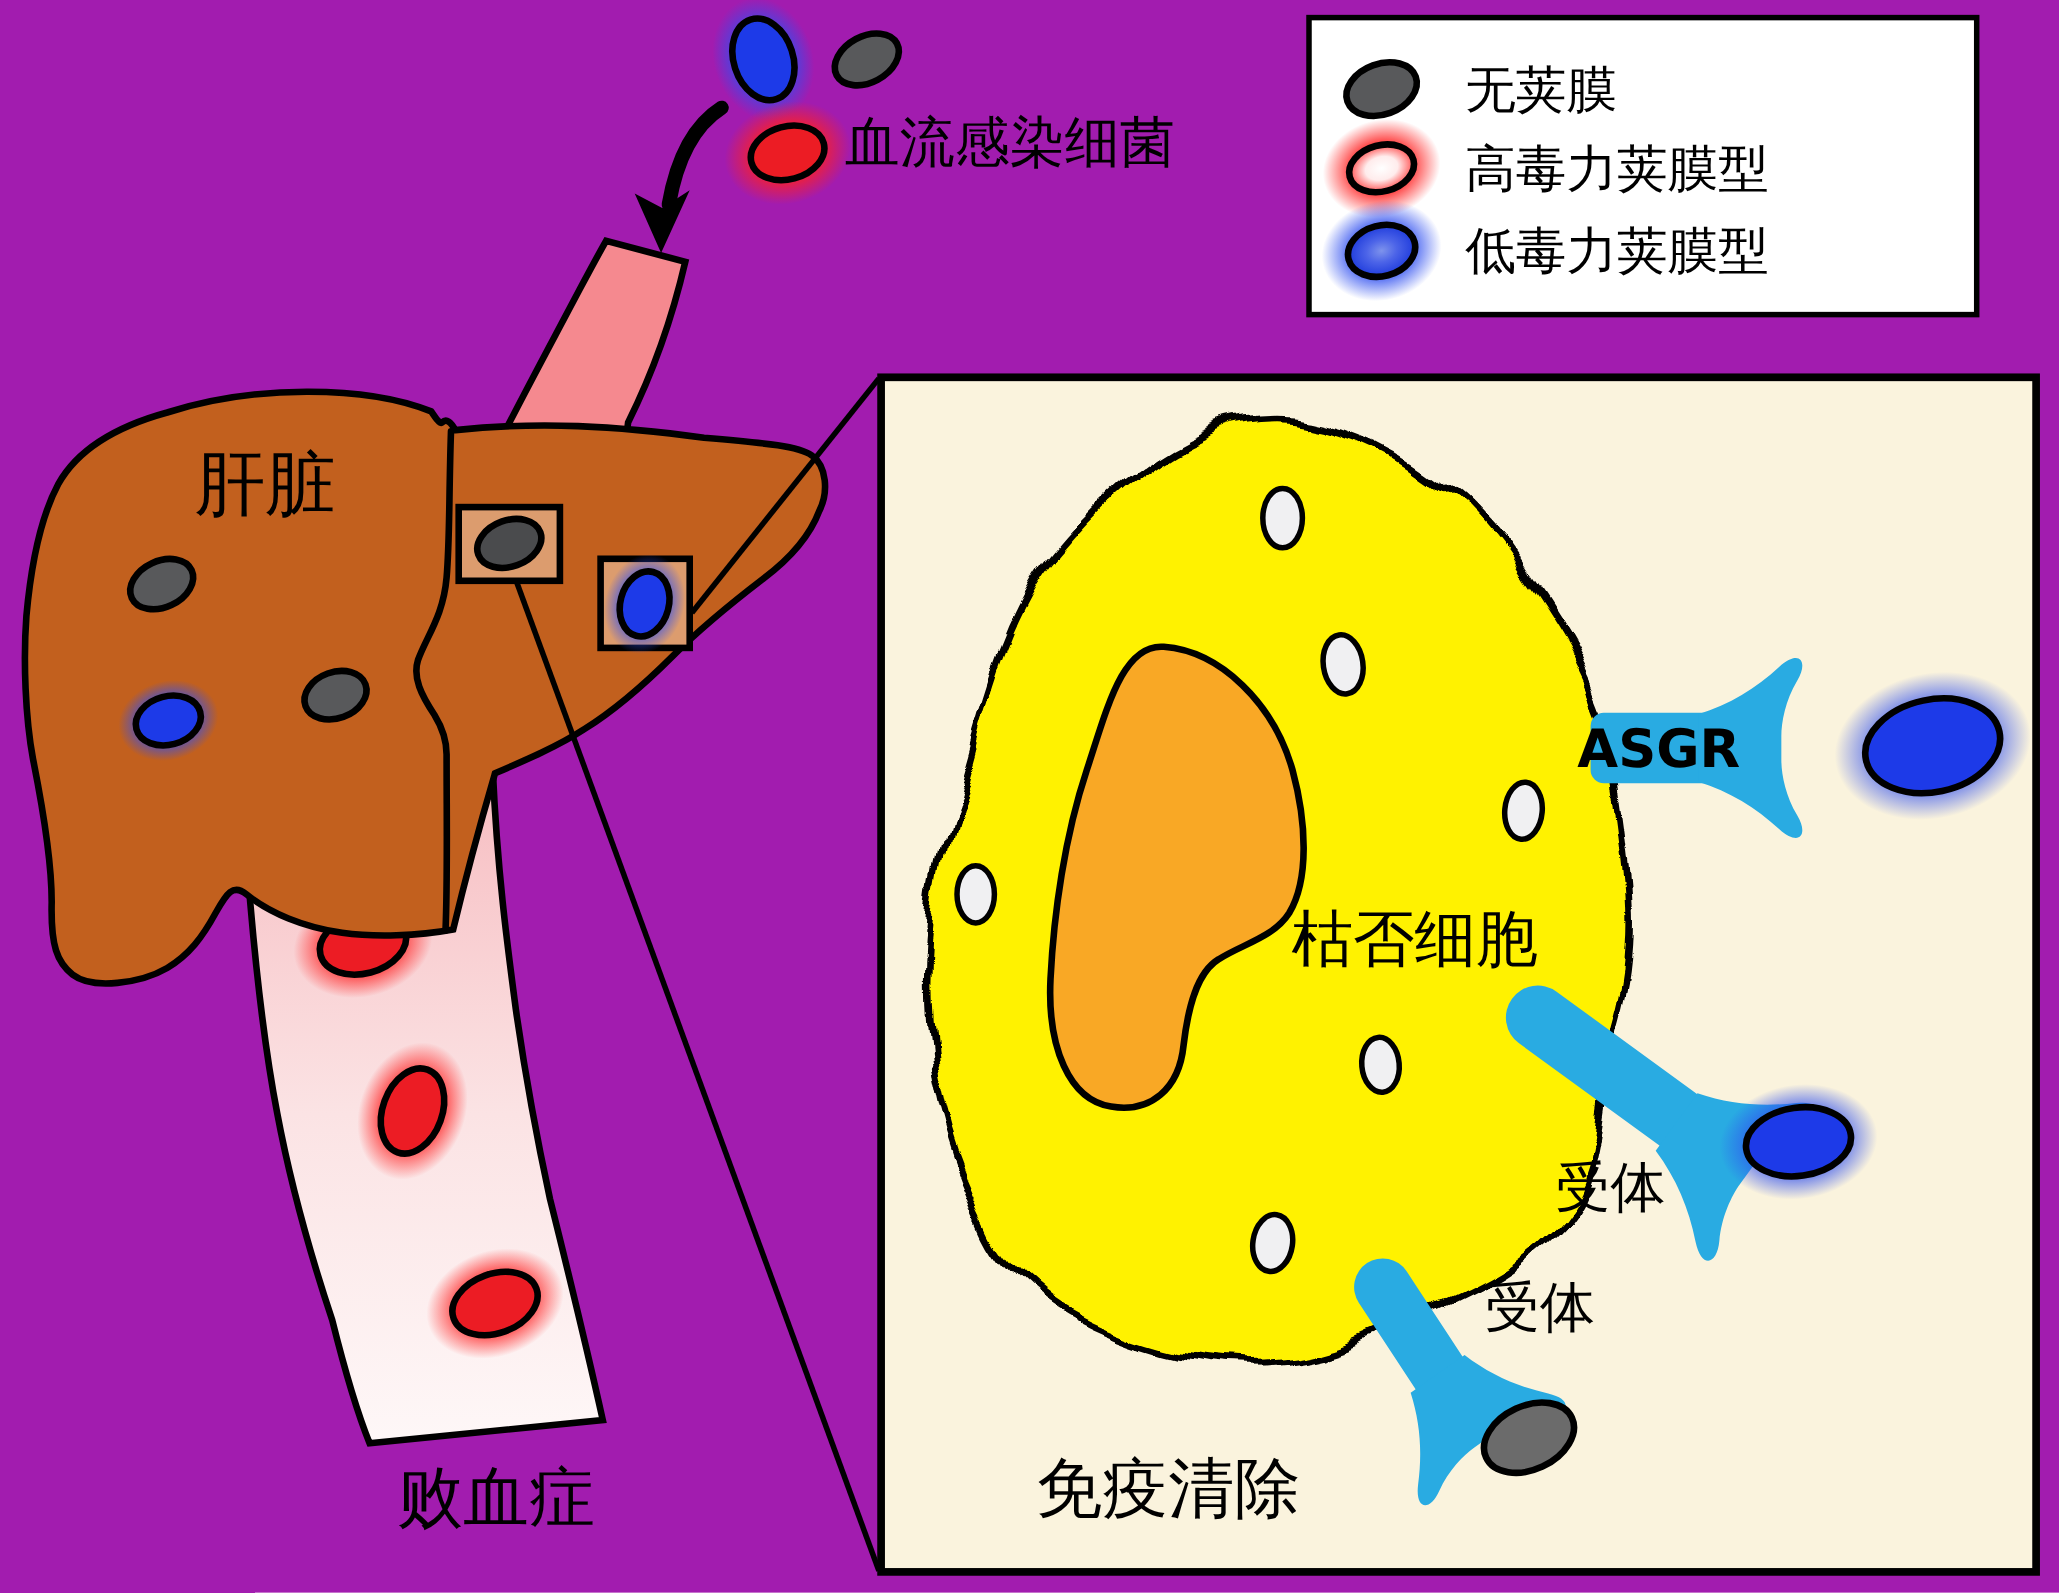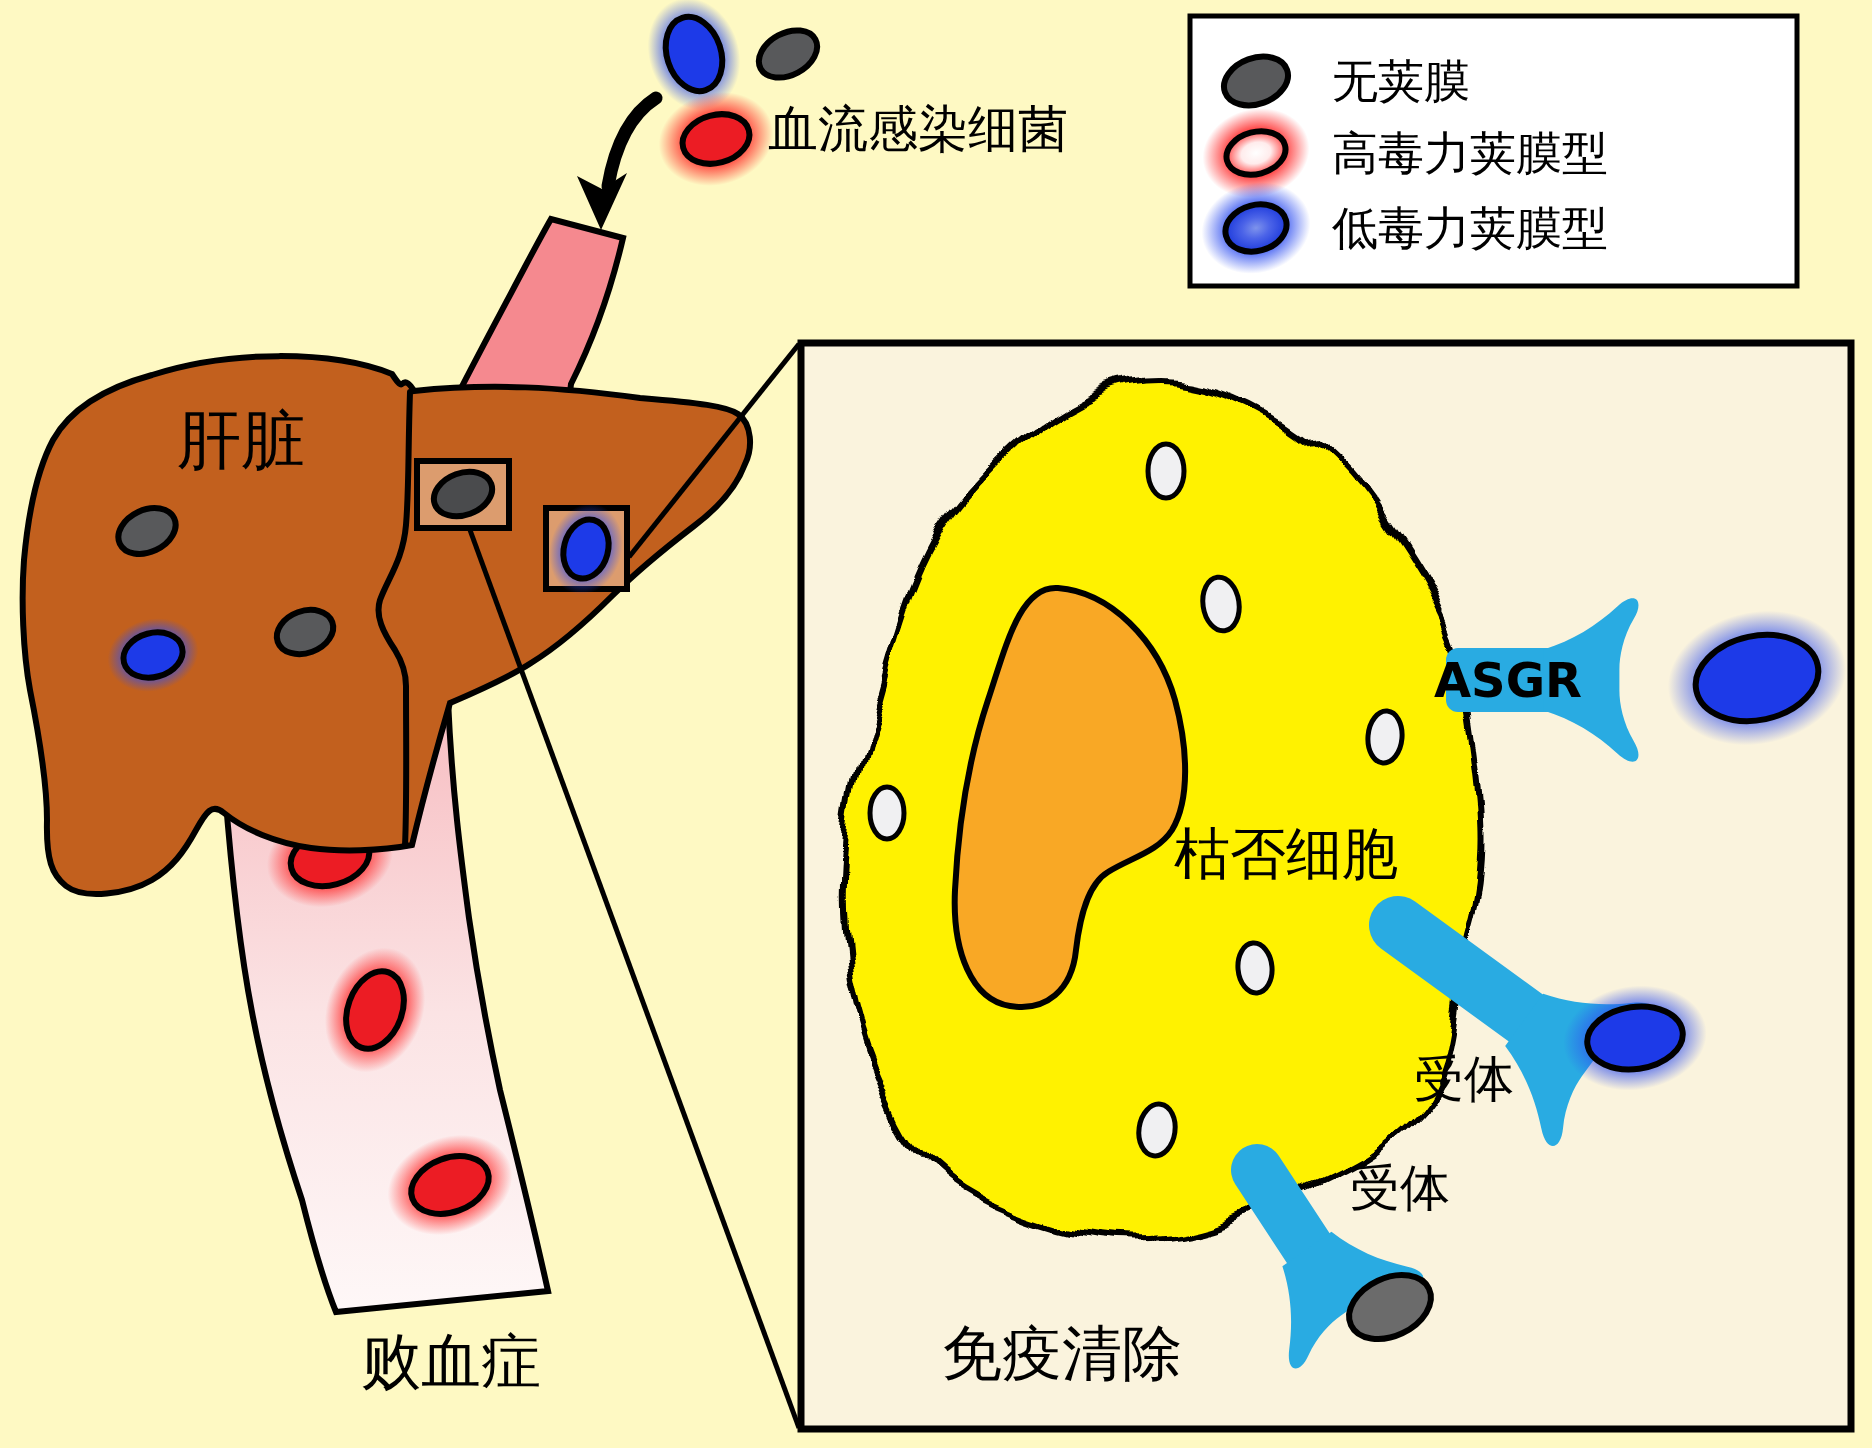--- a/index.html
+++ b/index.html
@@ -1,16 +1,16 @@
 <!DOCTYPE html>
 <html><head>
 <meta charset="utf-8">
 <style>
   html,body{margin:0;padding:0;background:#ffffff;}
-  .stage{position:relative;width:1872px;height:1448px;background:#fef9c3;overflow:hidden;
+  .stage{position:relative;width:1872px;height:1448px;background:#a21caf;overflow:hidden;
          font-family:"DejaVu Sans","Liberation Sans",sans-serif;}
   svg text{font-family:"DejaVu Sans","Liberation Sans",sans-serif;fill:#000;}
   .t-liver{font-size:64px;}
   .t-sepsis{font-size:60px;}
   .t-blood{font-size:50px;}
   .t-legend{font-size:46px;}
   .t-cell{font-size:56px;}
   .t-asgr{font-size:48px;font-weight:bold;}
   .t-receptor{font-size:50px;}
   .t-clear{font-size:60px;}

